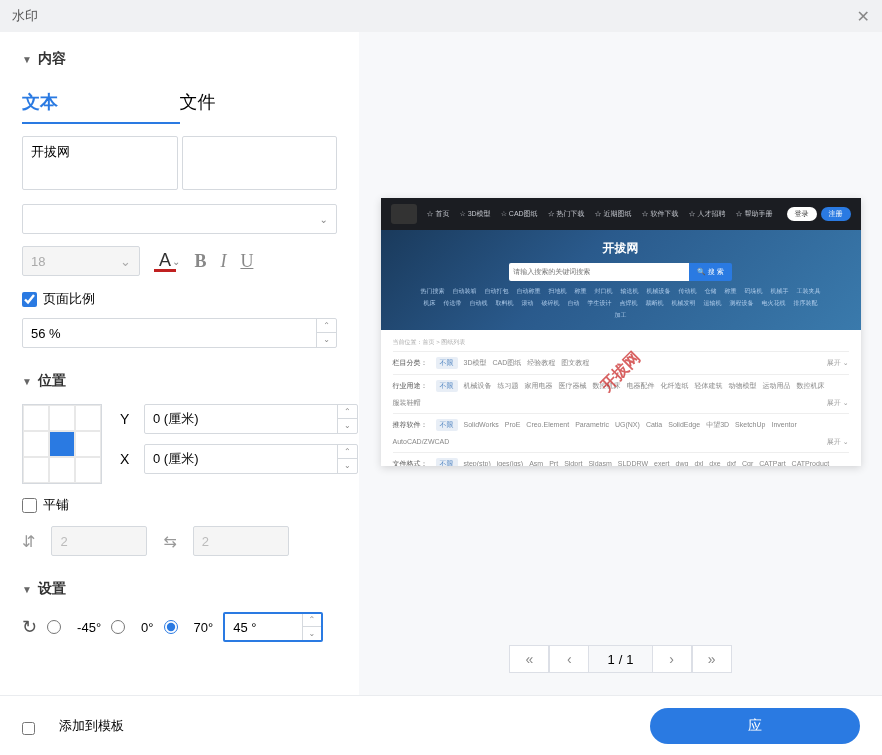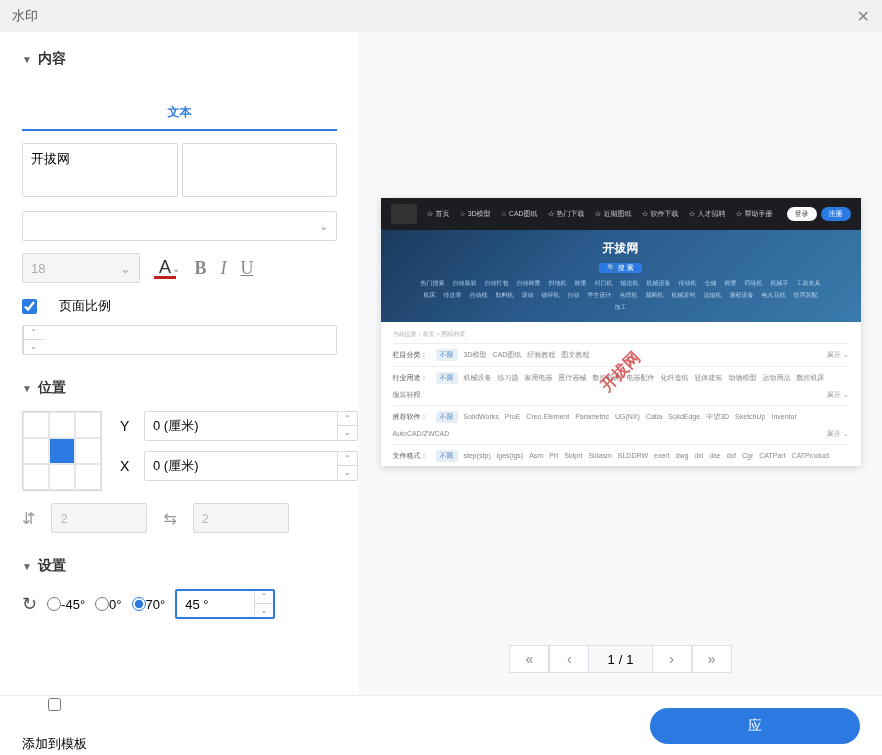--- a/index.html
+++ b/index.html
@@ -9,39 +9,39 @@
 .titlebar .close { font-size: 16px; color: #888; cursor: pointer; }
 
 .main { display: flex; height: 663px; }
 .left-panel { width: 359px; padding: 18px 22px; overflow-y: auto; }
 .right-panel { flex: 1; background: #f7f8fa; display: flex; flex-direction: column; }
 
 .section-header { display: flex; align-items: center; font-size: 14px; font-weight: bold; margin-bottom: 14px; color: #333; cursor: pointer; }
 .section-header .caret { font-size: 10px; margin-right: 6px; color: #666; }
 
 .tabs { display: flex; margin-bottom: 12px; }
-.tab { flex: 1; text-align: center; padding: 8px 0; font-size: 12px; cursor: pointer; border-bottom: 2px solid transparent; margin-top: 14px; }
+.tab { flex: 1; padding: 8px 0; font-size: 18px; cursor: pointer; border-bottom: 2px solid transparent; }
 .tab.active { color: #2a7ae2; border-bottom: 2px solid #2a7ae2; font-weight: bold; }
 
 .textarea-wrap { display: flex; gap: 4px; margin-bottom: 14px; }
 .text-input { flex: 1; border: 1px solid #d5d9de; height: 54px; padding: 6px 8px; font-size: 13px; resize: none; border-radius: 2px; }
 .text-small { width: 128px; }
 
 .select { width: 100%; height: 30px; border: 1px solid #d5d9de; border-radius: 2px; padding: 0 8px; font-size: 13px; background: #fff; display: flex; align-items: center; justify-content: space-between; color: #555; cursor: pointer; margin-bottom: 12px; }
 .select .arrow { font-size: 10px; color: #888; }
 
 .format-row { display: flex; align-items: center; gap: 14px; margin-bottom: 14px; }
 .font-size-select { width: 118px; height: 30px; border: 1px solid #d5d9de; border-radius: 2px; display: flex; align-items: center; justify-content: space-between; padding: 0 8px; background: #f5f5f5; color: #aaa; font-size: 13px; }
 .font-color { display: flex; flex-direction: column; align-items: center; cursor: pointer; }
 .font-color .A { font-size: 18px; color: #333; line-height: 1; }
 .font-color .underline { width: 22px; height: 3px; background: #c02020; }
 .font-color-chev { font-size: 10px; color: #888; margin-left: -6px; }
 .fmt-btn { font-size: 18px; color: #888; cursor: pointer; font-family: Georgia, serif; }
 
-.check-row { display: flex; align-items: center; gap: 22px; margin-bottom: 10px; font-size: 13px; }
+.check-row { display: flex; align-items: center; gap: 6px; margin-bottom: 10px; font-size: 13px; }
 .check-row input { accent-color: #2a7ae2; width: 15px; height: 15px; }
 
 .spin { display: flex; align-items: center; border: 1px solid #d5d9de; border-radius: 2px; height: 30px; background: #fff; }
 .spin .val { flex: 1; padding: 0 8px; font-size: 13px; border: none; outline: none; background: transparent; }
 .spinner { display: flex; flex-direction: column; border-left: 1px solid #d5d9de; height: 100%; }
 .spinner span { font-size: 8px; line-height: 1; padding: 2px 6px; cursor: pointer; color: #888; height: 50%; display: flex; align-items: center; }
 .spinner span:first-child { border-bottom: 1px solid #d5d9de; }
 
 .pos-row { margin-top: 6px; }
 .pos-wrap { display: flex; gap: 18px; align-items: flex-start; }
@@ -51,21 +51,21 @@
 .pos-inputs { flex: 1; display: flex; flex-direction: column; gap: 10px; }
 .pos-inputs .row { display: flex; align-items: center; gap: 10px; }
 .pos-inputs .lbl { width: 14px; font-size: 14px; }
 
 .tile-row { display: flex; gap: 16px; align-items: center; margin-top: 12px; }
 .tile-icon { display: flex; align-items: center; gap: 6px; }
 .tile-icon .ico { font-size: 16px; color: #999; }
 
 .rotate-row { display: flex; align-items: center; gap: 10px; font-size: 13px; margin-top: 6px; }
 .rotate-row .ico { font-size: 18px; color: #555; }
-.radio-opt { display: flex; align-items: center; gap: 0; }
+.radio-opt { display: flex; align-items: center; gap: 16px; }
 .radio-opt input { accent-color: #2a7ae2; width: 14px; height: 14px; }
 .spin.deg { width: 100px; border: 2px solid #2a7ae2; }
 
 .preview-area { flex: 1; display: flex; align-items: center; justify-content: center; padding: 20px; }
 .preview-page { width: 480px; height: 268px; background: #fff; box-shadow: 0 2px 8px rgba(0,0,0,.15); overflow: hidden; font-size: 7px; position: relative; }
 .pv-top { background: #1b1d22; color: #c5c8cf; padding: 6px 10px; display: flex; align-items: center; gap: 10px; }
 .pv-logo { width: 26px; height: 20px; background: #333; border-radius: 3px; }
 .pv-nav { display: flex; gap: 10px; flex: 1; }
 .pv-btns { display: flex; gap: 4px; }
 .pv-btn { background: #fff; color: #333; border-radius: 10px; padding: 2px 8px; }
@@ -81,40 +81,41 @@
 .pv-row .lbl { color: #555; margin-right: 2px; }
 .pv-row .unsel { background: #e8eef6; color: #5a8bc4; padding: 1px 4px; border-radius: 2px; }
 .pv-row .exp { margin-left: auto; color: #999; }
 .wm-diag { position: absolute; left: 50%; top: 65%; transform: translate(-50%,-50%) rotate(-45deg); font-size: 16px; color: rgba(200,30,30,.7); font-weight: bold; pointer-events: none; }
 
 .pager { display: flex; align-items: center; justify-content: center; gap: 0; padding: 14px 0 22px; }
 .pager .pg-btn { border: 1px solid #dcdfe6; background: #fff; width: 40px; height: 28px; display: flex; align-items: center; justify-content: center; cursor: pointer; color: #888; font-size: 14px; }
 .pager .pg-info { border-top: 1px solid #dcdfe6; border-bottom: 1px solid #dcdfe6; height: 28px; display: flex; align-items: center; padding: 0 18px; font-size: 13px; gap: 4px; }
 
 .footer { height: 60px; border-top: 1px solid #eaecef; display: flex; align-items: center; justify-content: space-between; padding: 0 22px; }
-.footer-left { display: flex; align-items: center; gap: 24px; font-size: 13px; flex-direction: column; }
+.footer-left { display: flex; align-items: flex-end; gap: 24px; font-size: 13px; }
 .apply-btn { background: #2a7ae2; color: #fff; border: none; border-radius: 20px; width: 210px; height: 36px; font-size: 14px; cursor: pointer; }
 </style>
 </head>
 <body>
 
 <div class="titlebar">
   <span>水印</span>
   <span class="close">✕</span>
 </div>
 
 <div class="main">
   <div class="left-panel">
     <div class="section-header">
       <span class="caret">▼</span>
       <span>内容</span>
     </div>
 
     <div class="tabs">
       <div class="tab active">文本</div>
+      <div class="tab">文件</div>
     </div>
 
     <div class="textarea-wrap">
       <textarea class="text-input" style="">开拔网</textarea>
       <textarea class="text-input text-small" style=""></textarea>
     </div>
 
     <div class="select">
       <span></span>
         <span class="arrow">⌄</span>
@@ -135,20 +136,21 @@
       <span class="fmt-btn" style="font-weight:bold">B</span>
       <span class="fmt-btn" style="font-style:italic">I</span>
       <span class="fmt-btn" style="text-decoration:underline">U</span>
     </div>
 
     <label class="check-row">
       <input type="checkbox" checked="" style="">
       <span>页面比例</span>
     </label>
     <div class="spin">
+      <input class="val" value="56 %" style="">
       <div class="spinner">
           <span>⌃</span>
           <span>⌄</span>
         </div>
     </div>
 
     <div class="section-header" style="margin-top:24px">
       <span class="caret">▼</span>
       <span>位置</span>
     </div>
@@ -182,20 +184,24 @@
             <input class="val" value="0 (厘米)" style="">
             <div class="spinner">
                 <span>⌃</span>
                 <span>⌄</span>
               </div>
           </div>
         </div>
       </div>
     </div>
 
+    <label class="check-row" style="margin-top:12px">
+      <input type="checkbox" style="">
+      <span>平铺</span>
+    </label>
 
     <div class="tile-row">
       <div class="tile-icon">
           <span class="ico">⇵</span>
         </div>
       <div class="spin" style="width:96px;background:#f5f5f5">
         <input class="val" style="color: rgb(187, 187, 187);" disabled="" value="2">
         <div class="spinner">
             <span>⌃</span>
             <span>⌄</span>
@@ -255,20 +261,21 @@
               <span>☆ 帮助手册</span>
             </div>
           <div class="pv-btns">
             <span class="pv-btn">登录</span>
             <span class="pv-btn blue">注册</span>
           </div>
         </div>
         <div class="pv-hero">
           <h1>开拔网</h1>
           <div class="pv-search">
+            <input placeholder="请输入搜索的关键词搜索" style="">
             <button>🔍 <span>搜 索</span></button>
           </div>
           <div class="pv-tags" id="pv-tags">
               <span>热门搜索</span>
               <span>自动装箱</span>
               <span>自动打包</span>
               <span>自动称重</span>
               <span>扫地机</span>
               <span>称重</span>
               <span>封口机</span>

